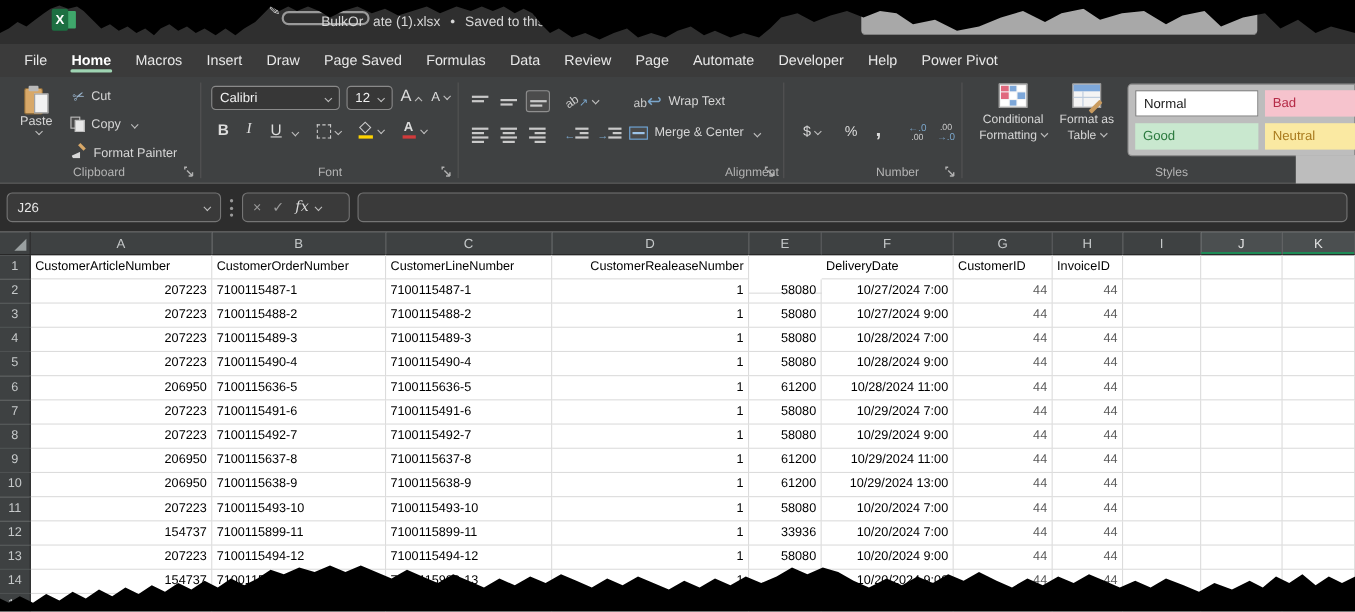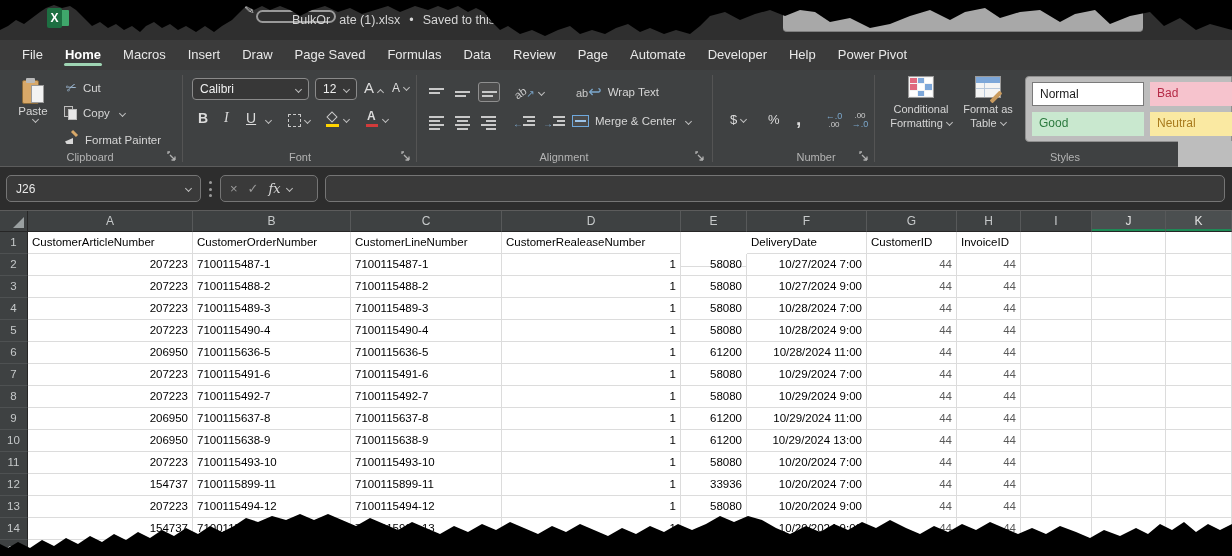--- a/index.html
+++ b/index.html
@@ -266,21 +266,21 @@
     </div>
     <div class="wrap-item" style="left:576px; top:12px;">
       <span><span class="ab-ic">ab</span><span class="blue">↩</span></span>
       <span class="rb-txt">Wrap Text</span>
     </div>
     <div class="merge-item" style="left:572px; top:45px;">
       <span class="merge-ic"></span>
       <span class="rb-txt">Merge &amp; Center</span>
       <span class="chev"></span>
     </div>
-    <div class="glabel" style="left:420px; width:288px;">Alignment</div>
+    <div class="glabel" style="left:420px; width:288px;text-align:right;">Alignment</div>
     <svg class="launch" style="left:694px; bottom:4px;" viewBox="0 0 12 12">
       <path d="M2 4 V2 H4 M4 5 L9 10 M9 10 V6.5 M9 10 H5.5" stroke="#b0b0b0" stroke-width="1.3" fill="none"></path>
     </svg>
     <div class="gsep" style="left:712px;"></div>
 
     <div class="num-ic" style="left:730px; top:42px;">
       <span>$</span><span class="chev"></span>
     </div>
     <div class="num-ic" style="left:768px; top:42px;">%</div>
     <div class="num-ic" style="left:796px; top:38px; font-size:19px; font-weight:bold;">,</div>
@@ -369,21 +369,21 @@
         <div class="g-colhead" style="width: 64px;">H</div>
         <div class="g-colhead" style="width: 71px;">I</div>
         <div class="g-colhead sel" style="width: 74px;">J</div>
         <div class="g-colhead sel" style="width: 66px;">K</div>
       </div>
       <div class="g-row" style="height: 22px;">
         <div class="g-rowhead" style="width: 28px;">1</div>
         <div class="g-cell hd" style="width: 165px;">CustomerArticleNumber</div>
         <div class="g-cell hd" style="width: 158px;">CustomerOrderNumber</div>
         <div class="g-cell hd" style="width: 151px;">CustomerLineNumber</div>
-        <div class="g-cell hd" style="width: 179px;">CustomerRealeaseNumber</div>
+        <div class="g-cell hd" style="width: 179px; text-align: right;">CustomerRealeaseNumber</div>
         <div class="g-cell hd" style="width: 66px; margin-top: 34px;">Quantity</div>
         <div class="g-cell hd" style="width: 120px;">DeliveryDate</div>
         <div class="g-cell hd" style="width: 90px;">CustomerID</div>
         <div class="g-cell hd" style="width: 64px;">InvoiceID</div>
         <div class="g-cell hd" style="width: 71px;"></div>
         <div class="g-cell hd" style="width: 74px;"></div>
         <div class="g-cell hd" style="width: 66px;"></div>
       </div>
       <div class="g-row" style="height: 22px;">
         <div class="g-rowhead" style="width: 28px;">2</div>

